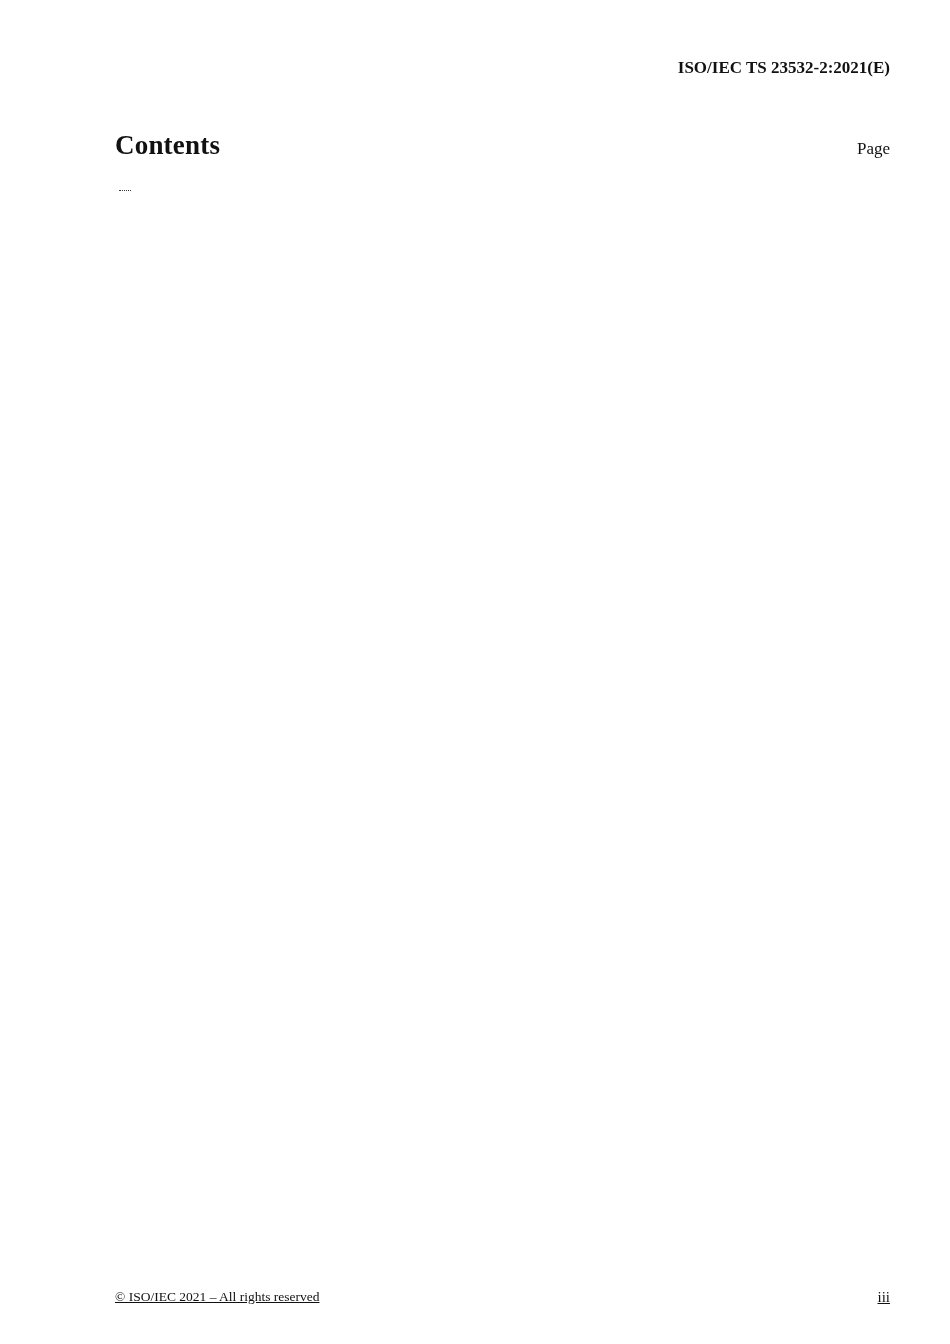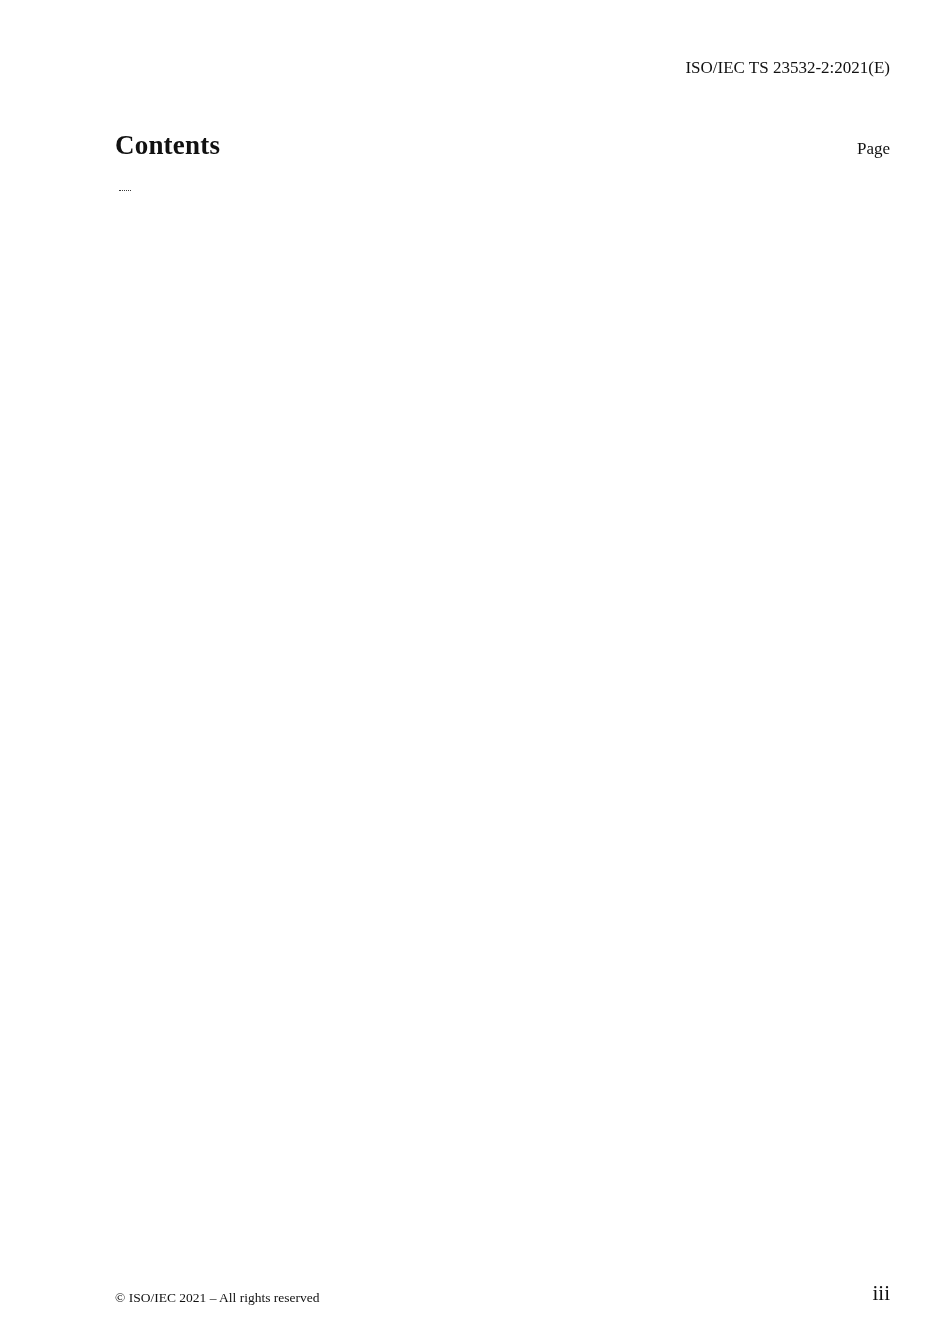--- a/index.html
+++ b/index.html
@@ -15,21 +15,21 @@
     background: #ffffff;
     margin: 0 auto;
     overflow: hidden;
   }
   .doc-header {
     position: absolute;
     top: 58px;
     left: 115px;
     right: 60px;
     text-align: right;
-    font-weight: normal;
+    font-weight: bold;
     font-size: 17px;
   }
   .content {
     position: absolute;
     top: 130px;
     left: 115px;
     right: 60px;
   }
   .contents-heading {
     display: flex;
@@ -84,24 +84,25 @@
     min-width: 18px;
     text-align: right;
   }
   .footer {
     position: absolute;
     bottom: 38px;
     left: 115px;
     right: 60px;
     display: flex;
     justify-content: space-between;
-    align-items: flex-end;
+    align-items: flex-start;
+    text-decoration: underline;
   }
   .footer .copyright { font-size: 13.5px; }
-  .footer .folio { font-size: 21px; }
+  .footer .folio { font-size: 15px; }
 </style>
 </head>
 <body>
 
 <div class="page">
 
   <div class="doc-header">ISO/IEC TS 23532-2:2021(E)</div>
 
   <div class="content">
     <div class="contents-heading">

